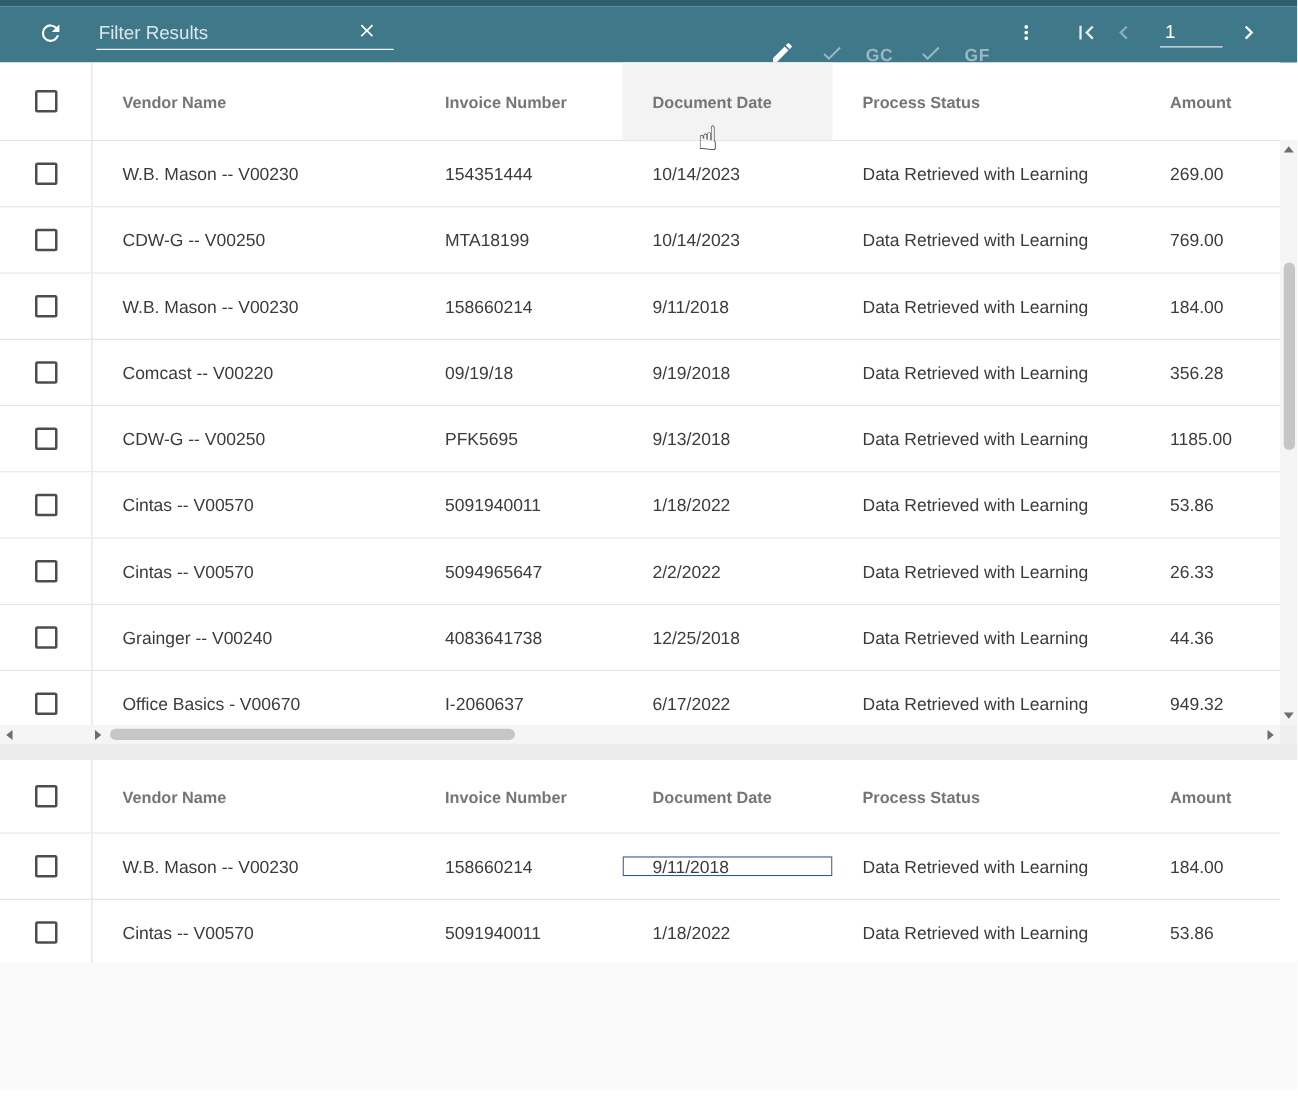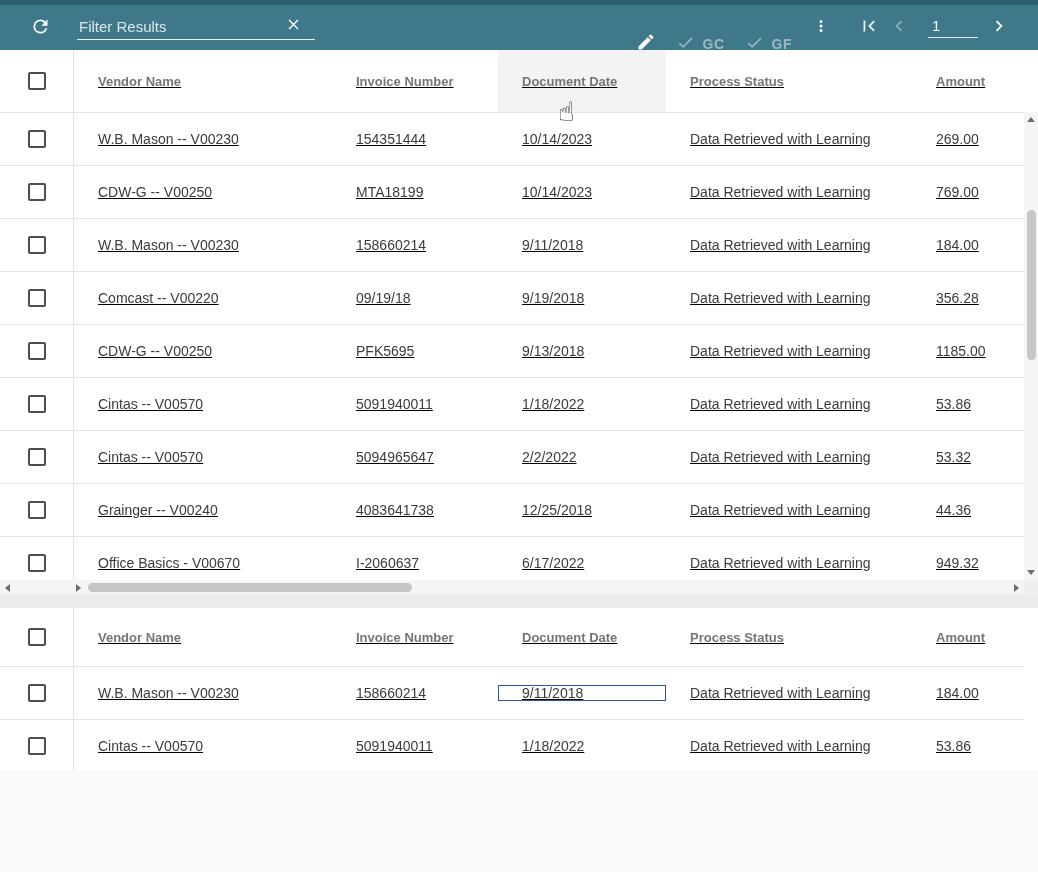--- a/index.html
+++ b/index.html
@@ -11,31 +11,31 @@
   .toolbar{position:absolute;top:5px;left:0;right:0;height:45px;background:#3e7889;
            display:flex;align-items:center;}
   .tb-btn{display:flex;align-items:center;justify-content:center;cursor:pointer;background:none;border:none;padding:0;}
   .refresh-btn{margin-left:30px;}
   .filter-wrap{margin-left:26px;display:flex;align-items:flex-end;border-bottom:1px solid rgba(255,255,255,0.9);
                padding-bottom:3px;width:238px;}
   .filter-input{background:transparent;border:none;outline:none;color:#fff;font-size:15px;width:204px;
                 font-family:"Liberation Sans",sans-serif;}
   .filter-input::placeholder{color:rgba(255,255,255,0.82);}
   .tb-spacer{flex:1;}
-  .tb-group{display:flex;align-items:center;gap:8px;margin-right:20px;margin-top:32px;}
+  .tb-group{display:flex;align-items:center;gap:18px;margin-right:20px;margin-top:32px;}
   .muted-label{color:rgba(255,255,255,0.48);font-size:14px;font-weight:bold;letter-spacing:.5px;}
   .kebab{margin-right:28px;}
   .page-input{width:44px;background:transparent;border:none;border-bottom:1px solid rgba(255,255,255,0.85);
               outline:none;color:#fff;font-size:15px;padding:0 2px 3px 4px;margin:0 10px;
               font-family:"Liberation Sans",sans-serif;}
   .pag{margin-right:8px;}
   .pag-last{margin-right:28px;}
 
   
-  .grid-row{display:grid;grid-template-columns:74px 258px 166px 168px 270px auto;align-items:center;width:1024px;text-decoration:underline;}
+  .grid-row{display:grid;grid-template-columns:74px 258px 166px 168px 270px auto;align-items:center;width:1024px;}
   .cell{padding-left:24px;font-size:14px;color:#3b3b3b;white-space:nowrap;overflow:hidden;}
   .hcell{padding-left:24px;font-size:13px;font-weight:bold;color:#757575;white-space:nowrap;}
   .ccell{padding:0;display:flex;align-items:center;justify-content:center;height:100%;
          border-right:1px solid #e4e4e4;box-sizing:border-box;}
   .amount{text-align:left;padding-left:0;padding-right:12px;}
   .cb{width:18px;height:18px;border:2px solid #4d4d4d;border-radius:2px;background:#fff;box-sizing:border-box;cursor:pointer;}
   .trow{height:52px;border-bottom:1px solid #e4e4e4;background:#fff;cursor:pointer;}
   .hover-col{background:#f3f3f3;height:100%;display:flex;align-items:center;box-sizing:border-box;}
 
   
@@ -231,21 +231,21 @@
           <div class="cell amount">53.86</div>
         </div>
         <div class="grid-row trow">
           <div class="ccell">
             <span class="cb"></span>
           </div>
           <div class="cell">Cintas -- V00570</div>
           <div class="cell">5094965647</div>
           <div class="cell datecell">2/2/2022</div>
           <div class="cell">Data Retrieved with Learning</div>
-          <div class="cell amount">53.32</div>
+          <div class="cell amount">26.33</div>
         </div>
         <div class="grid-row trow">
           <div class="ccell">
             <span class="cb"></span>
           </div>
           <div class="cell">Grainger -- V00240</div>
           <div class="cell">4083641738</div>
           <div class="cell datecell">12/25/2018</div>
           <div class="cell">Data Retrieved with Learning</div>
           <div class="cell amount">44.36</div>

